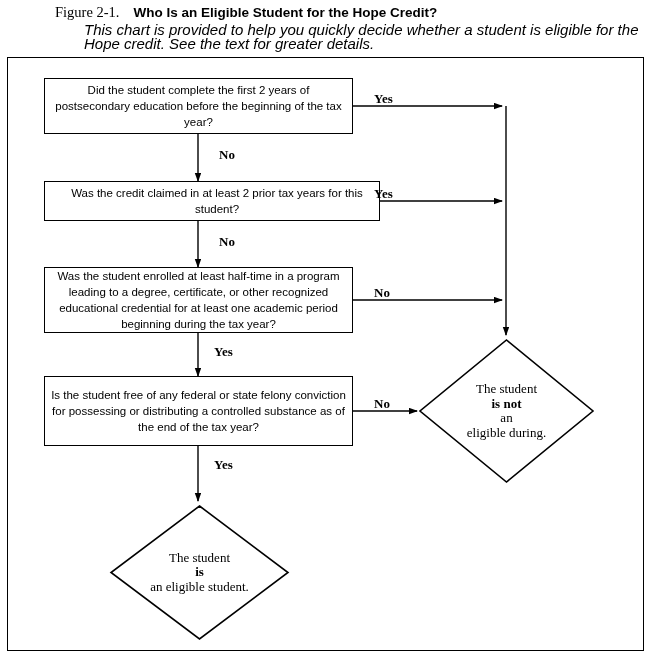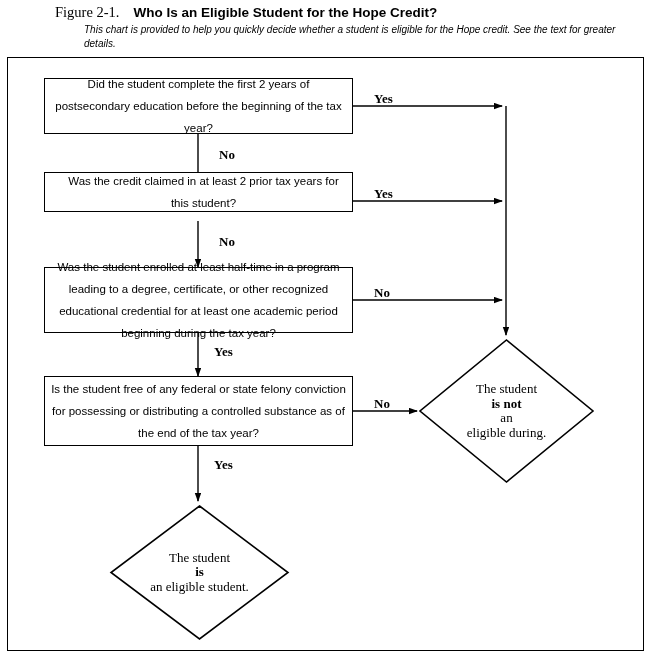--- a/index.html
+++ b/index.html
@@ -40,21 +40,21 @@
   }
   .fig-title {
     font-family: "Liberation Sans", sans-serif;
     font-size: 13.5px;
     font-weight: bold;
     text-align: center;
   }
   .fig-sub {
     font-family: "Liberation Sans", sans-serif;
     font-style: italic;
-    font-size: 10px;
+    font-size: 15px;
     line-height: 13.5px;
     margin-left: 76px;
     margin-top: 2px;
     width: 560px;
   }
   
   .chart-frame {
     position: absolute;
     left: 7px;
     top: 57px;
@@ -69,21 +69,21 @@
     position: absolute;
     border: 1px solid #000;
     box-sizing: border-box;
     background: #fff;
     display: flex;
     align-items: center;
     justify-content: center;
     text-align: center;
     font-family: "Liberation Sans", sans-serif;
     font-size: 11.5px;
-    line-height: 22px;
+    line-height: 16px;
     padding: 2px 6px;
   }
   
   .diamond-wrap {
     position: absolute;
   }
   .diamond-wrap svg {
     position: absolute;
     left: 0;
     top: 0;
@@ -163,21 +163,21 @@
 
       <path d="M498,48 L498,277" stroke="#000" stroke-width="1.4" fill="none" marker-end="url(#arrow)"></path>
 
       <path d="M345,353 L409,353" stroke="#000" stroke-width="1.4" fill="none" marker-end="url(#arrow)"></path>
     </svg>
 
     <div class="node-box" style="left:36px; top:20px; width:309px; height:56px;">
       <span>Did the student complete the first 2 years of postsecondary education before the beginning of the tax year?</span>
     </div>
 
-    <div class="node-box" style="left:36px; top:114px; width:309px; height:40px;padding-left:16px;">
+    <div class="node-box" style="left:36px; top:123px; width:336px; height:40px;padding-left:16px;">
       <span>Was the credit claimed in at least 2 prior tax years for this student?</span>
     </div>
 
     <div class="node-box" style="left:36px; top:318px; width:309px; height:70px;">
       <span>Is the student free of any federal or state felony conviction for possessing or distributing a controlled substance as of the end of the tax year?</span>
     </div>
 
     <div class="node-box" style="left:36px; top:209px; width:309px; height:66px;">
       <span>Was the student enrolled at least half-time in a program leading to a degree, certificate, or other recognized educational credential for at least one academic period beginning during the tax year?</span>
     </div>

